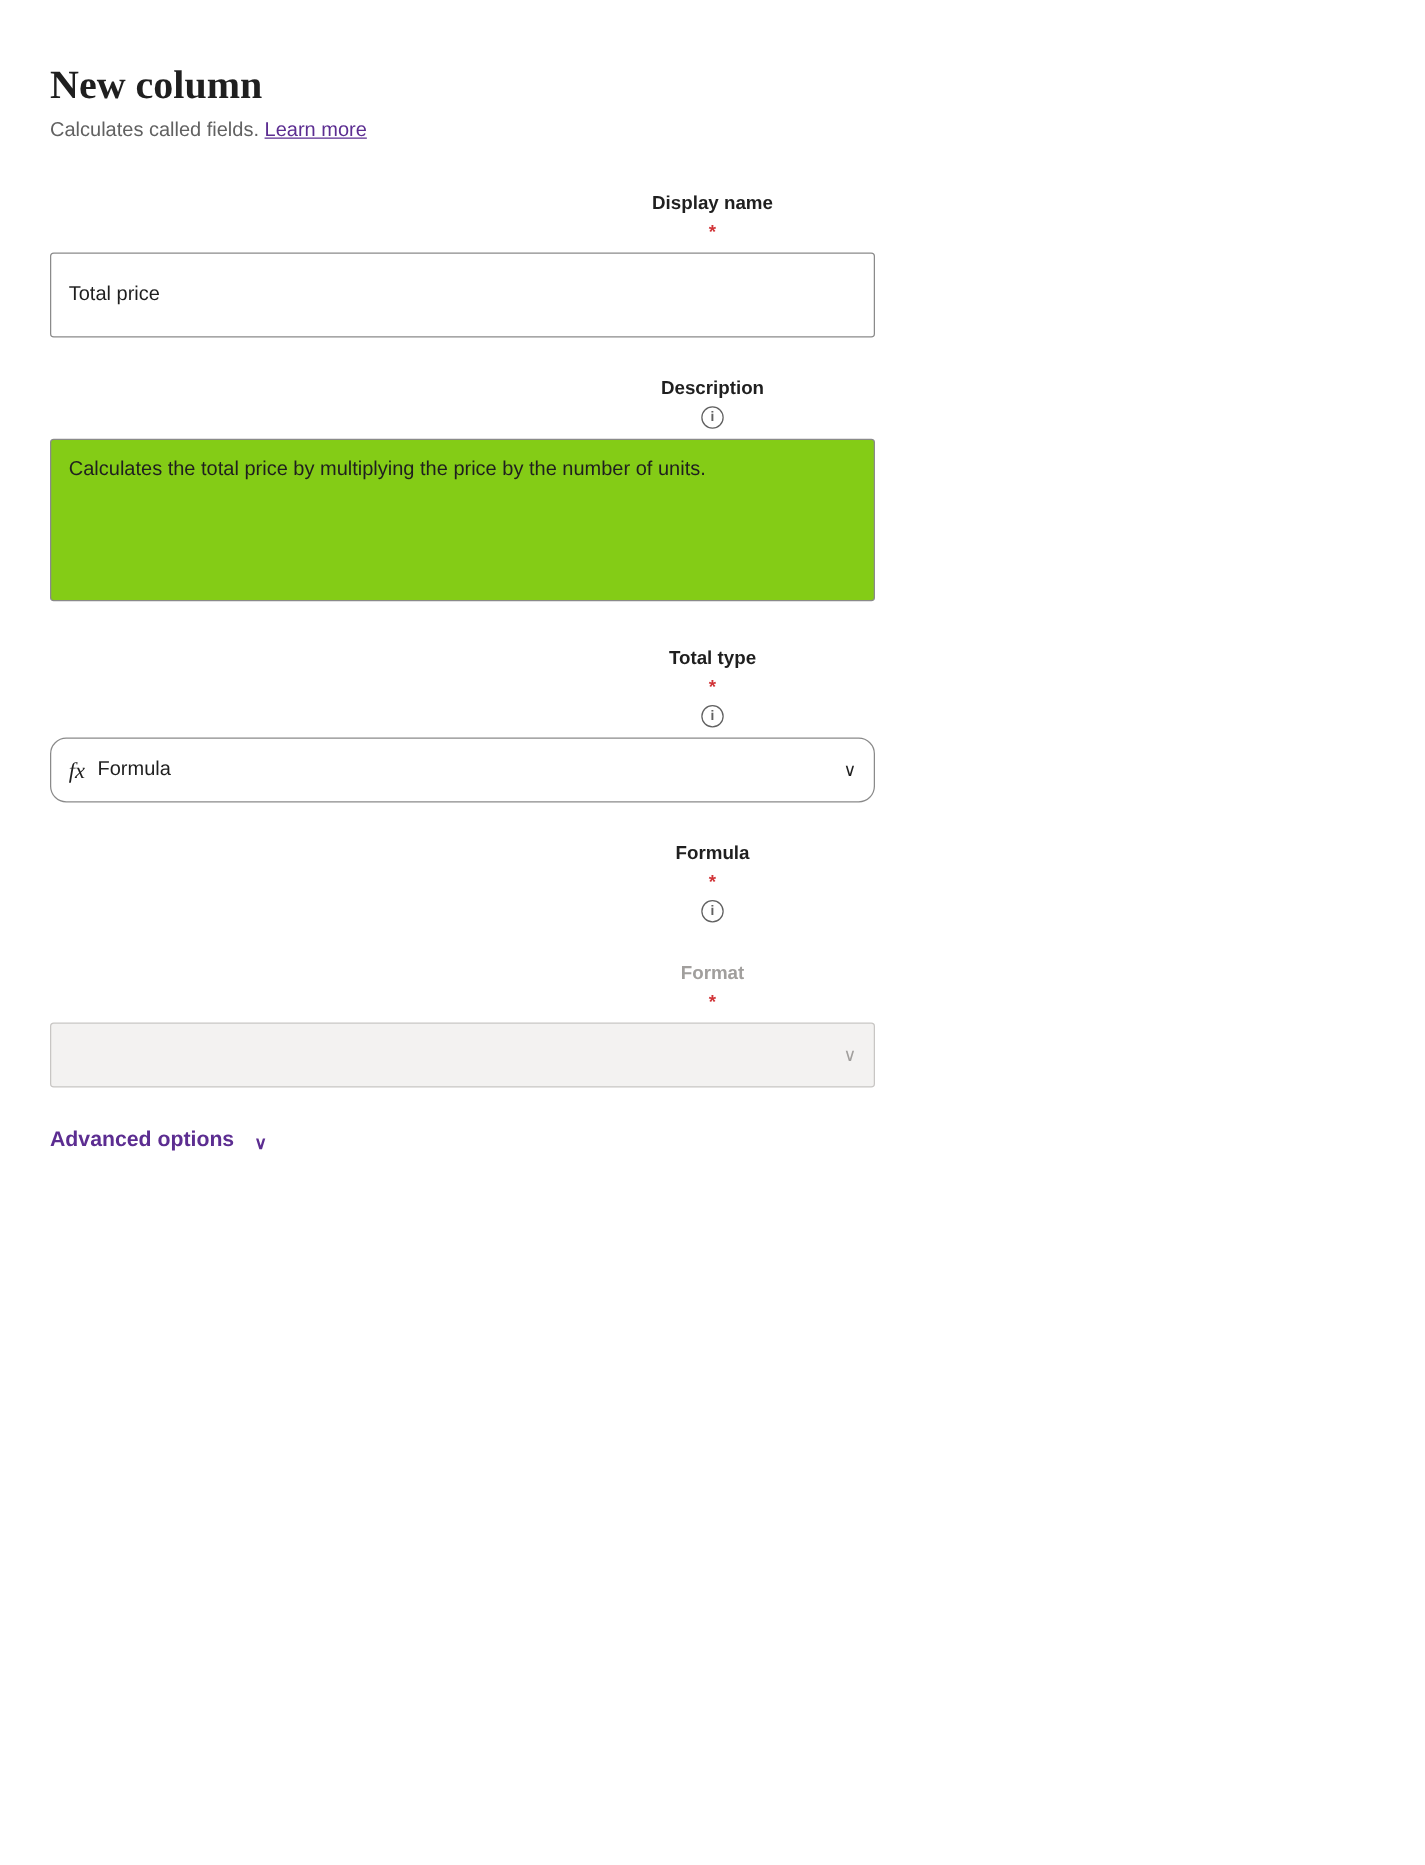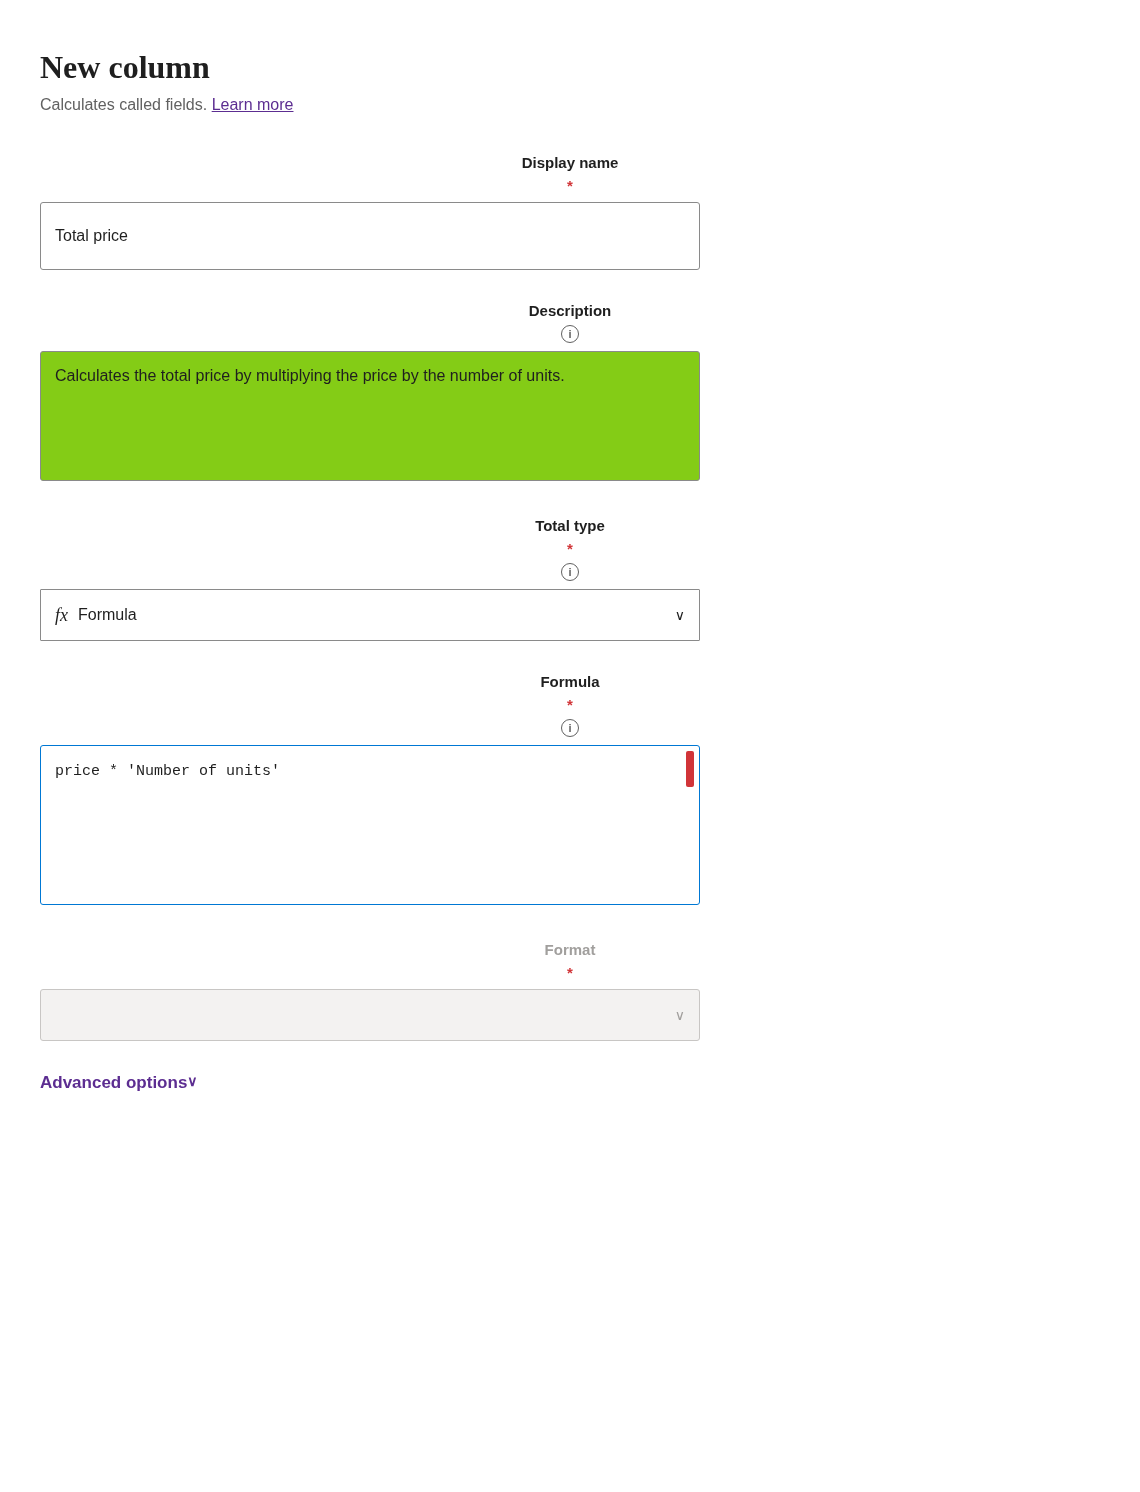--- a/index.html
+++ b/index.html
@@ -101,21 +101,21 @@
       background: #84cc16;
       line-height: 1.5;
     }
 
     .select-with-icon {
       display: flex;
       align-items: center;
       width: 660px;
       height: 52px;
       border: 1.5px solid #8a8a8a;
-      border-radius: 1px;
+      border-radius: 13px;
       padding: 0 14px;
       background: #ffffff;
       cursor: pointer;
       position: relative;
     }
 
     .select-with-icon .fx-icon {
       font-style: italic;
       font-size: 18px;
       color: #1f1f1f;
@@ -180,22 +180,22 @@
 
     .format-select-box .chevron {
       position: absolute;
       right: 14px;
       font-size: 14px;
       color: #a19f9d;
     }
 
     .advanced-options-btn {
       display: flex;
-      align-items: flex-start;
-      gap: 0;
+      align-items: flex-end;
+      gap: 16px;
       color: #5c2d91;
       font-size: 17px;
       font-weight: 600;
       cursor: pointer;
       background: none;
       border: none;
       padding: 0;
       margin-top: 24px;
       font-family: inherit;
     }
@@ -242,24 +242,20 @@
     <span class="chevron-down">∨</span>
   </div>
 </div>
 
 <div class="field-group">
   <div class="field-label">
     <span>Formula</span>
     <span class="required-star">*</span>
     <span class="info-icon">i</span>
   </div>
-  <div class="formula-wrapper">
-    <textarea class="formula-input" style="">price * 'Number of units'</textarea>
-    <div class="formula-error-bar"></div>
-  </div>
 </div>
 
 <div class="field-group format-section">
   <div class="field-label" style="color: #a19f9d;">
     <span style="color: #a19f9d;">Format</span>
     <span class="required-star">*</span>
   </div>
   <div class="format-select-box">
     <span class="chevron">∨</span>
   </div>

